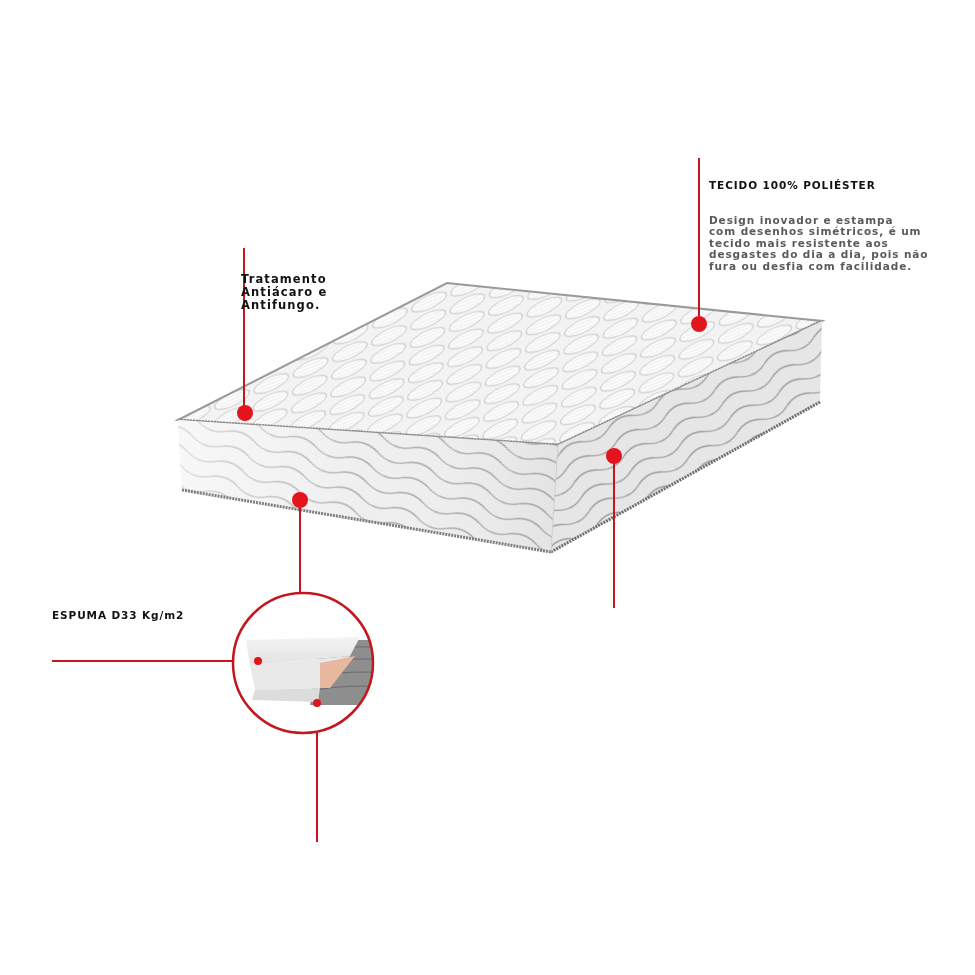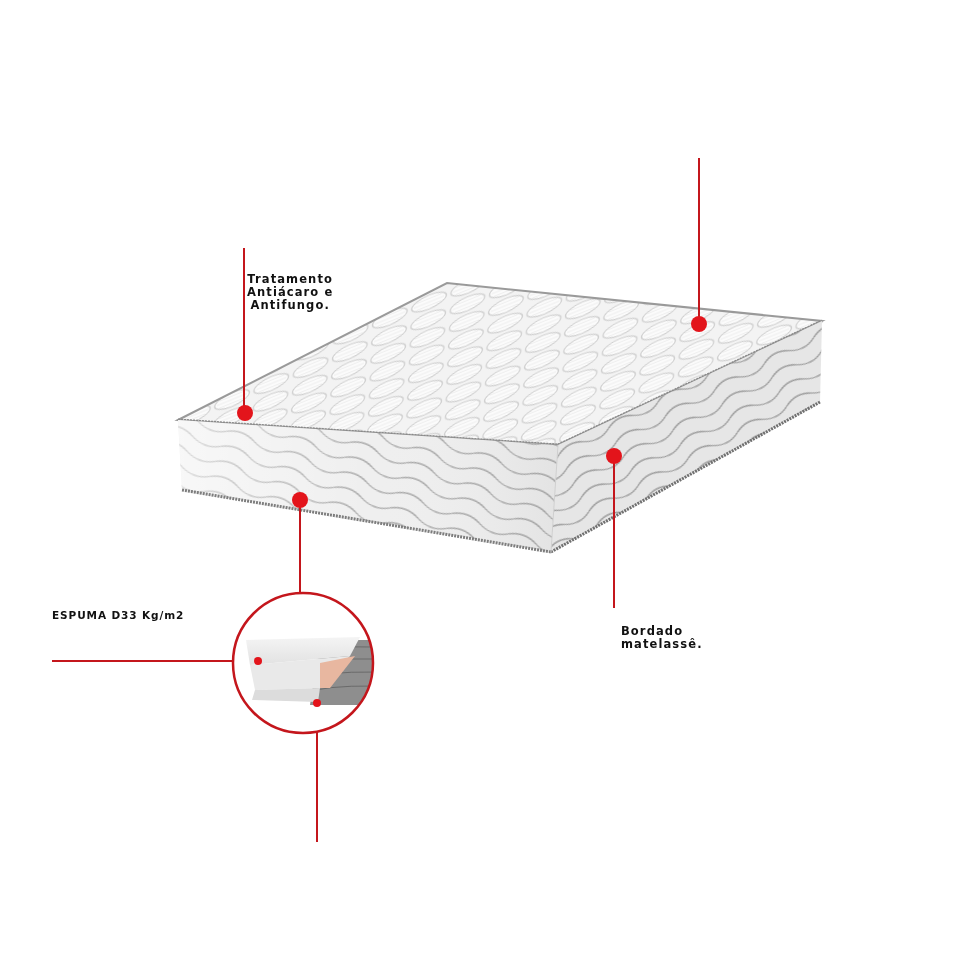--- a/index.html
+++ b/index.html
@@ -91,30 +91,34 @@
     <g fill="#e3141b">
       <circle cx="245" cy="413" r="8"></circle>
       <circle cx="699" cy="324" r="8"></circle>
       <circle cx="614" cy="456" r="8"></circle>
       <circle cx="300" cy="500" r="8"></circle>
       <circle cx="258" cy="661" r="4"></circle>
       <circle cx="317" cy="703" r="4"></circle>
     </g>
   </svg>
 
+  <div class="label" style="left:709px; top:157px;">
+    <span class="title">TECIDO 100% POLIÉSTER</span>
+    <span class="body">Design inovador e estampa
+com desenhos simétricos, é um
+tecido mais resistente aos
+desgastes do dia a dia, pois não
+fura ou desfia com facilidade.</span>
+  </div>
 
-  <div class="label big" style="left:247px; top:247px;text-align:center;">
+  <div class="label big" style="left:241px; top:247px;">
     <span class="body">Tratamento
 Antiácaro e
 Antifungo.</span>
   </div>
 
   <div class="label" style="left:52px; top:587px;text-align:right;">
     <span class="title">ESPUMA D33 Kg/m2</span>
   </div>
 
-  <div class="label big" style="left:621px; top:599px;">
-    <span class="body">Bordado
-matelassê.</span>
-  </div>
 
 
 </div>
 
 </body></html>

